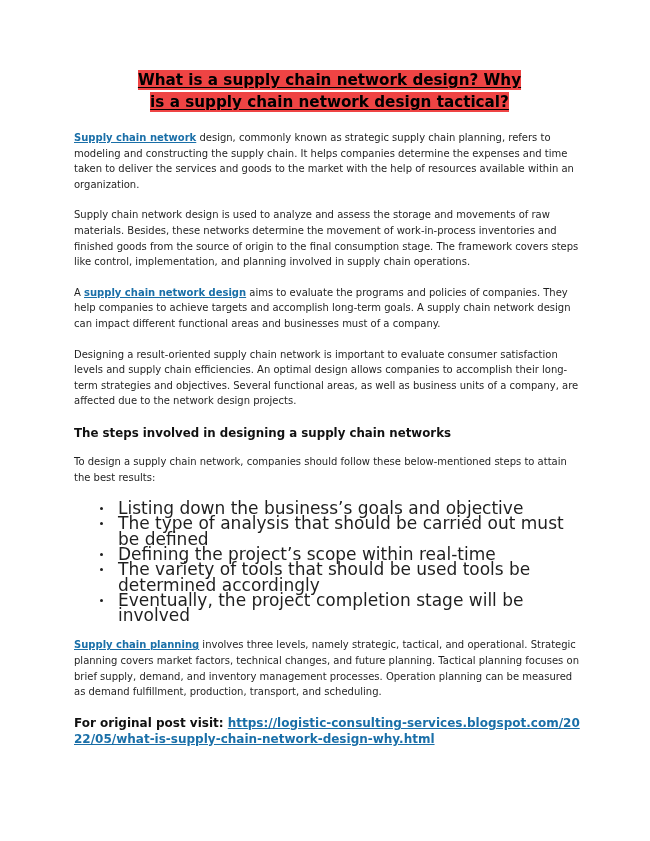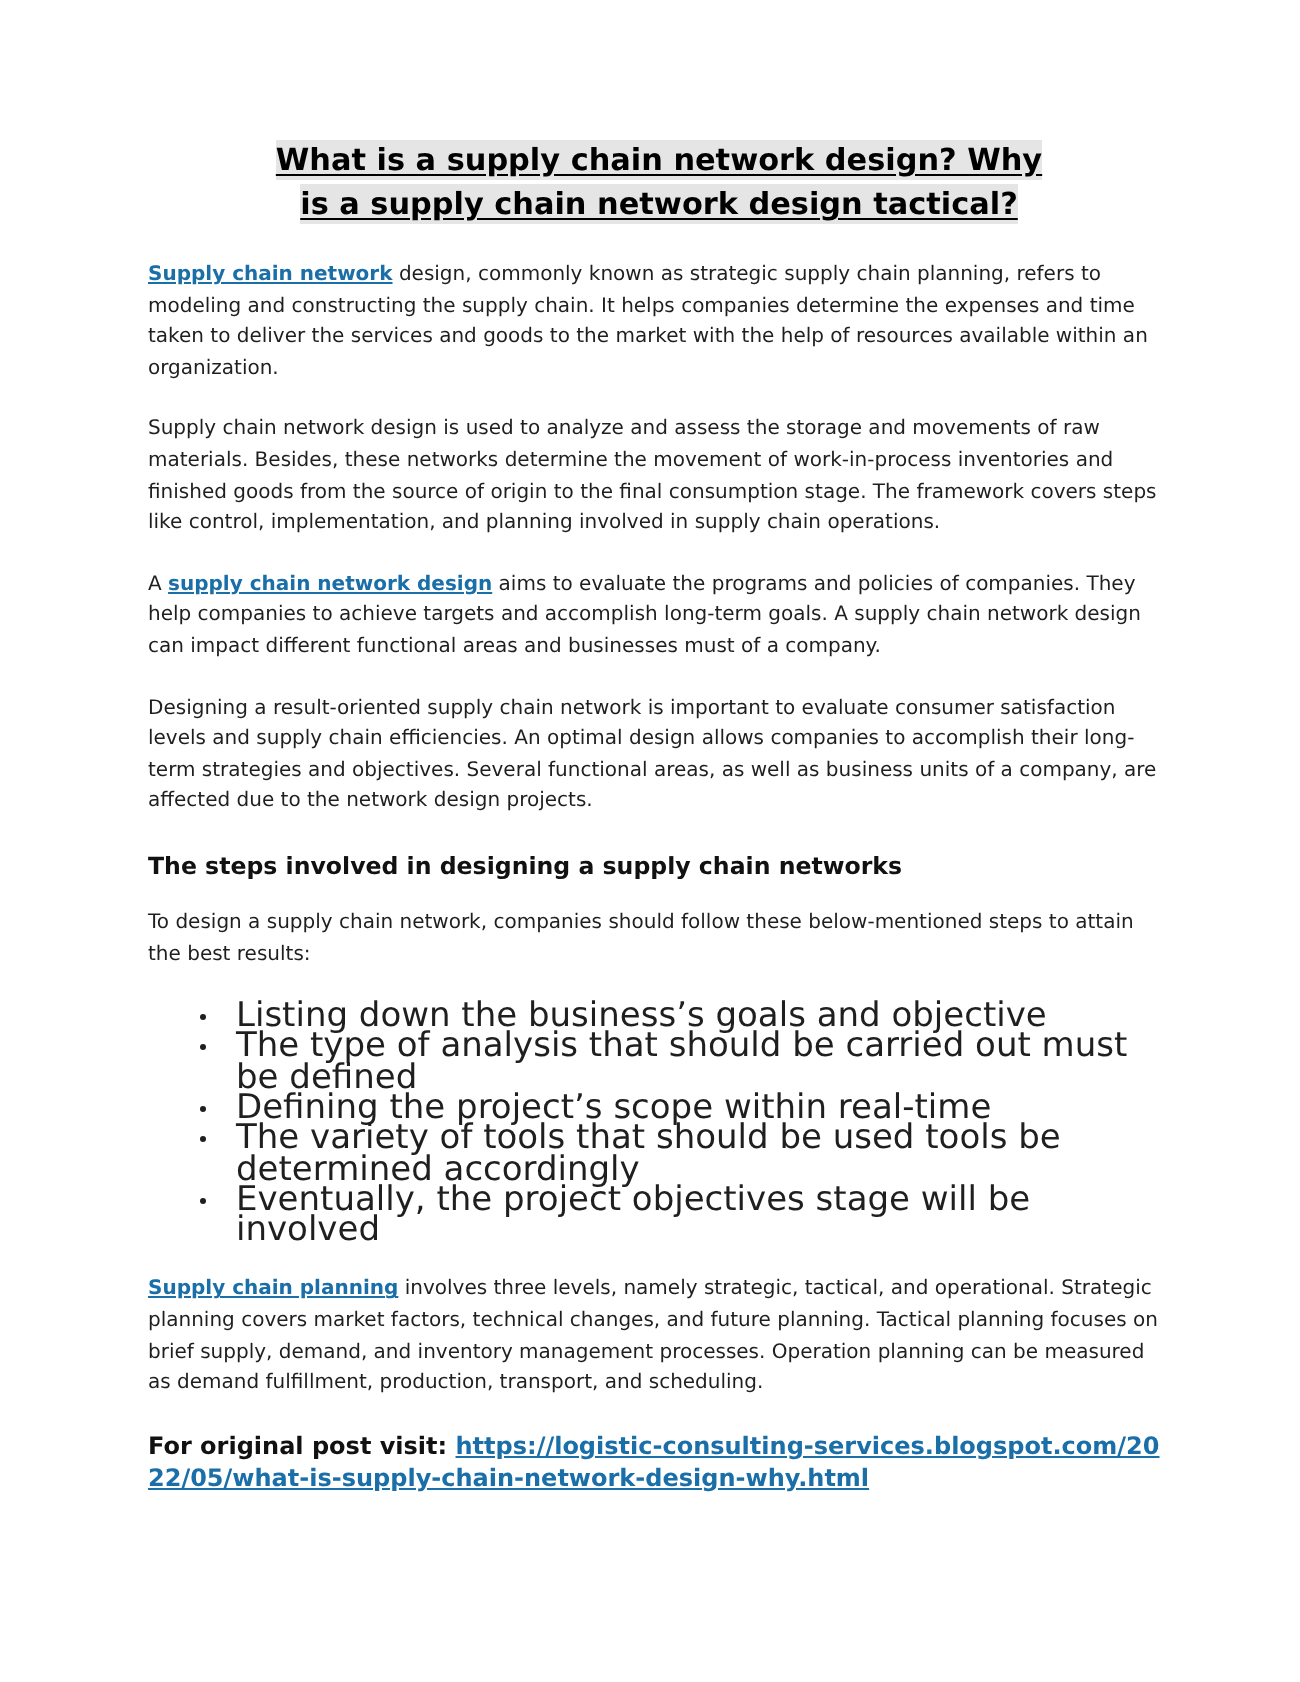--- a/index.html
+++ b/index.html
@@ -27,21 +27,21 @@
   
   .doc-title {
     margin: 0;
     padding-top: 69px;
     text-align: center;
     font-size: 15.2px;
     line-height: 22px;
     font-weight: bold;
   }
   .doc-title .hl {
-    background: #e5e5e5;
+    background: #ef4444;
     color: #000000;
     text-decoration: underline;
     text-underline-offset: 2px;
     box-decoration-break: clone;
     -webkit-box-decoration-break: clone;
     padding: 1px 0 1px 0;
   }
 
   
   p.para {
@@ -147,21 +147,21 @@
 
   <p class="para">To design a supply chain network, companies should follow these below-mentioned steps to attain the best results:</p>
 
   <div class="sp-7"></div>
 
   <ul class="bullets">
     <li><span class="bullet-dot"></span><span>Listing down the business’s goals and objective</span></li>
     <li><span class="bullet-dot"></span><span>The type of analysis that should be carried out must be defined</span></li>
     <li><span class="bullet-dot"></span><span>Defining the project’s scope within real-time</span></li>
     <li><span class="bullet-dot"></span><span>The variety of tools that should be used tools be determined accordingly</span></li>
-    <li><span class="bullet-dot"></span><span>Eventually, the project objectives stage will be involved</span></li>
+    <li><span class="bullet-dot"></span><span>Eventually, the project completion stage will be involved</span></li>
   </ul>
 
   <div class="sp-8"></div>
 
   <p class="para"><a class="link" href="#">Supply chain planning</a><span> involves three levels, namely strategic, tactical, and operational. Strategic planning covers market factors, technical changes, and future planning. Tactical planning focuses on brief supply, demand, and inventory management processes. Operation planning can be measured as demand fulfillment, production, transport, and scheduling.</span></p>
 
   <div class="sp-9"></div>
 
   <p class="footer-link"><span>For original post visit: </span><a class="link" href="#">https://logistic-consulting-services.blogspot.com/2022/05/what-is-supply-chain-network-design-why.html</a></p>
 

